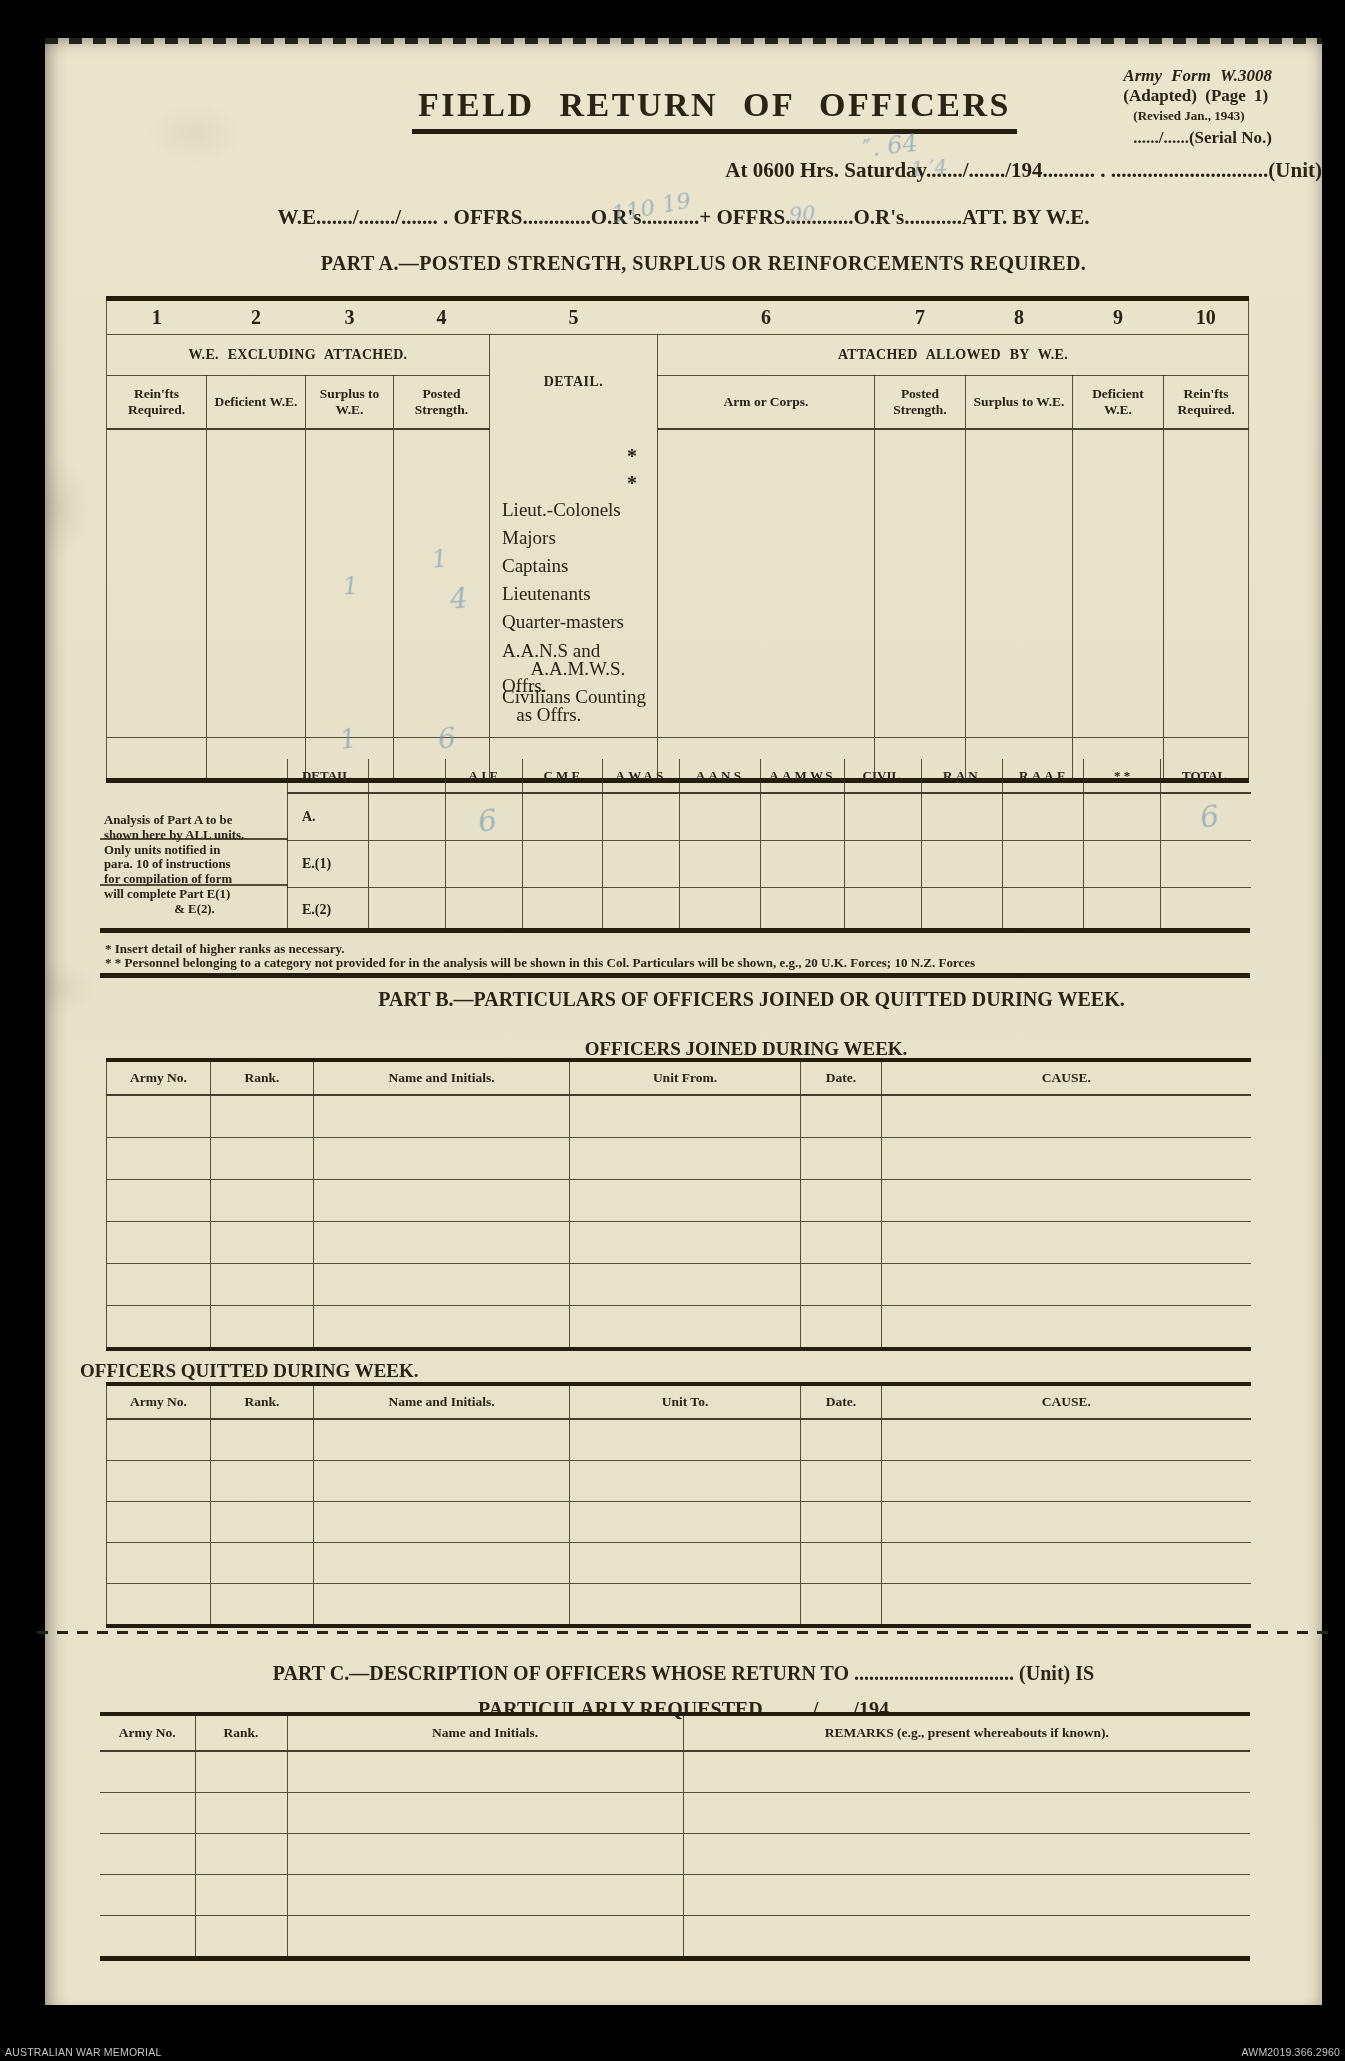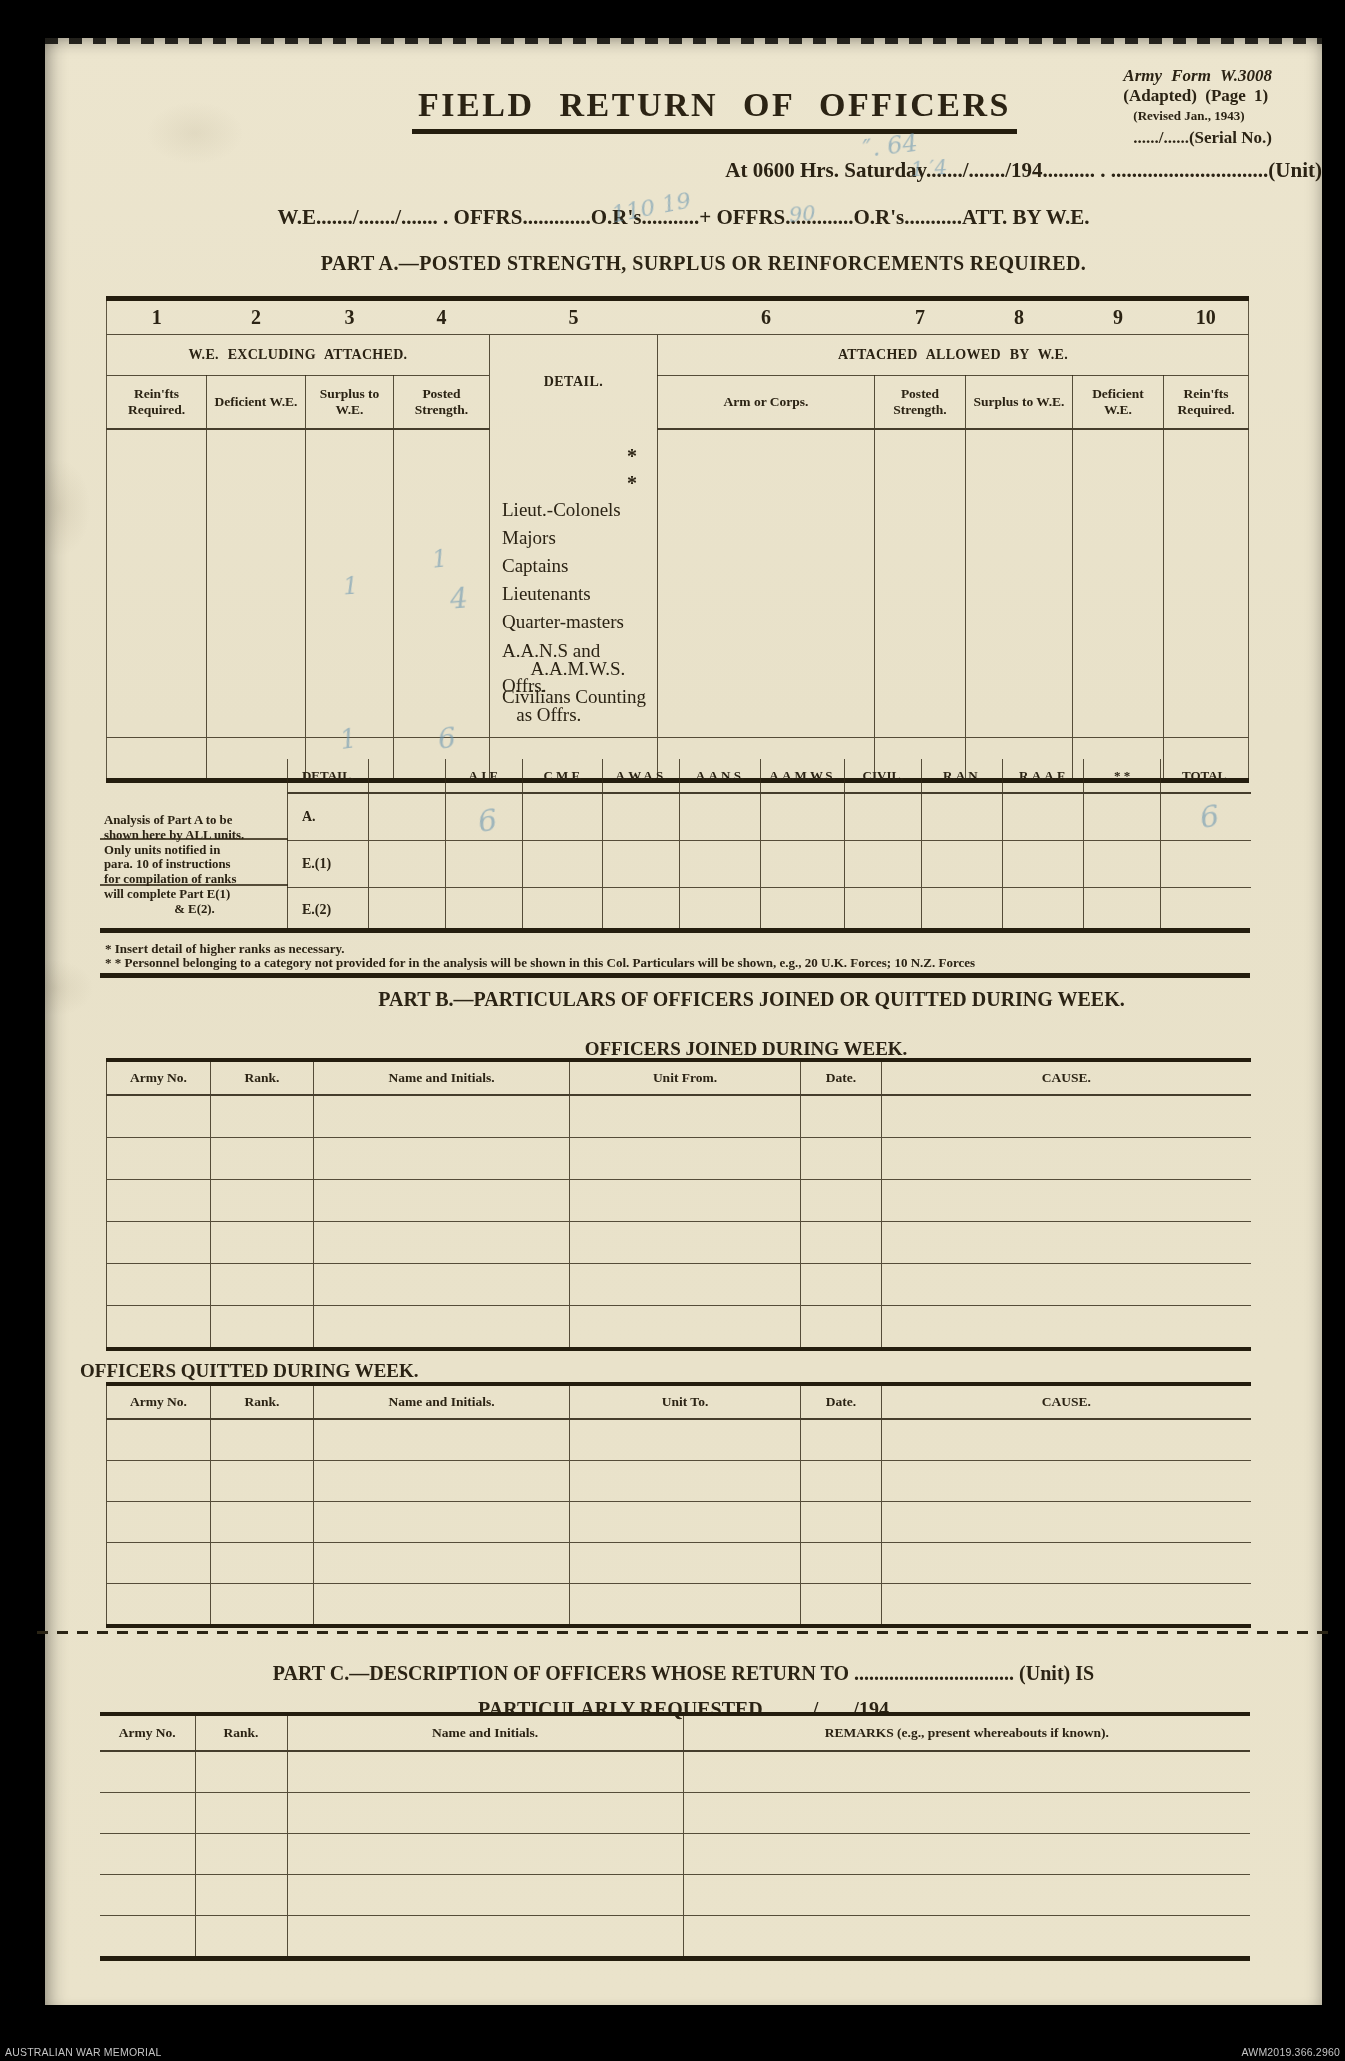--- a/index.html
+++ b/index.html
@@ -209,21 +209,21 @@
       <span class="pm" style="left:234px;top:428px;font-size:26px;transform:rotate(-8deg);">1</span>
       <span class="pm" style="left:332px;top:426px;font-size:28px;transform:rotate(-6deg);">6</span>
     </div>
 
     <div class="abs an-wrap">
       <div class="an-note">
         <div>Analysis of Part A to be</div>
         <div>shown here by ALL units.</div>
         <div>Only units notified in</div>
         <div>para. 10 of instructions</div>
-        <div>for compilation of ranks</div>
+        <div>for compilation of form</div>
         <div>will complete Part E(1)</div>
         <div>&amp; E(2).</div>
       </div>
       <div class="an-ext" style="top:79px"></div>
       <div class="an-ext" style="top:125px"></div>
       <table class="an">
         <colgroup>
           <col style="width:81px">
             <col style="width:77px">
             <col style="width:77px">

